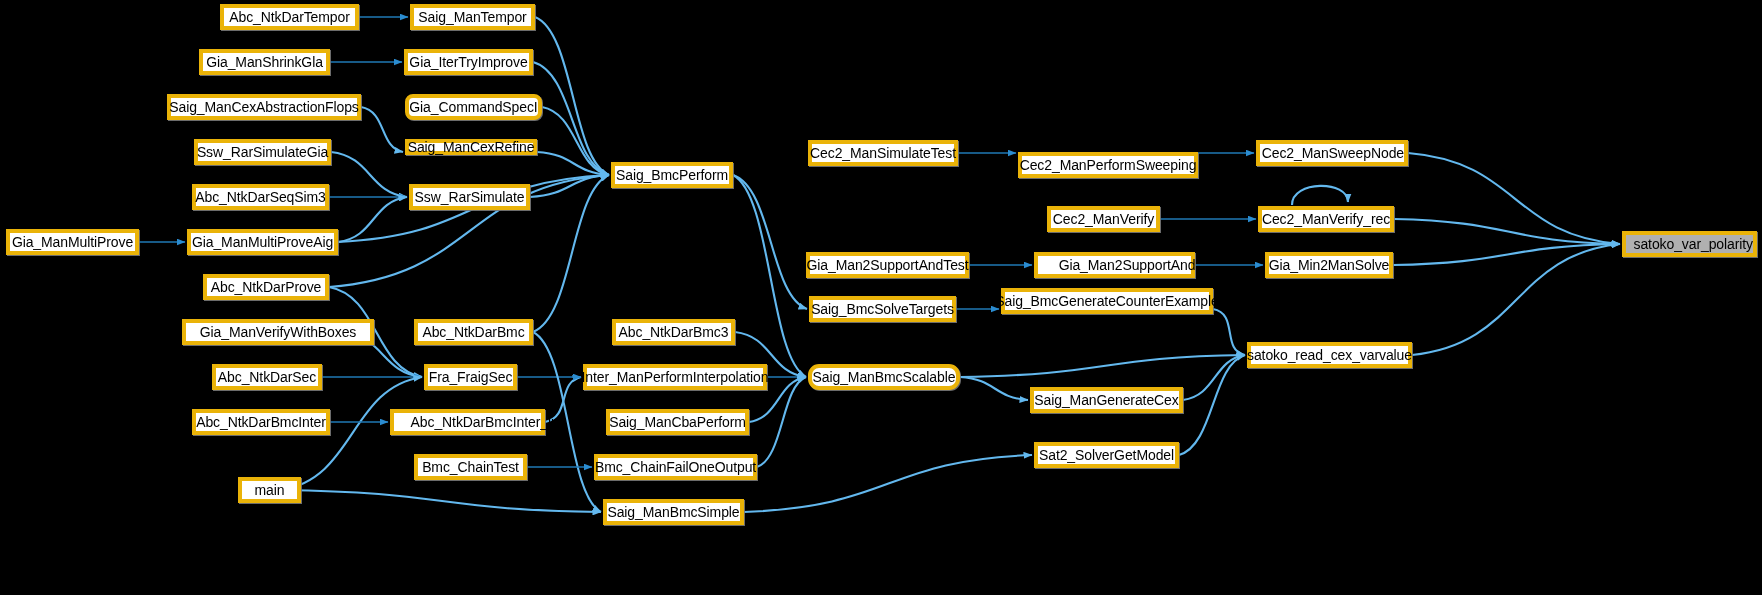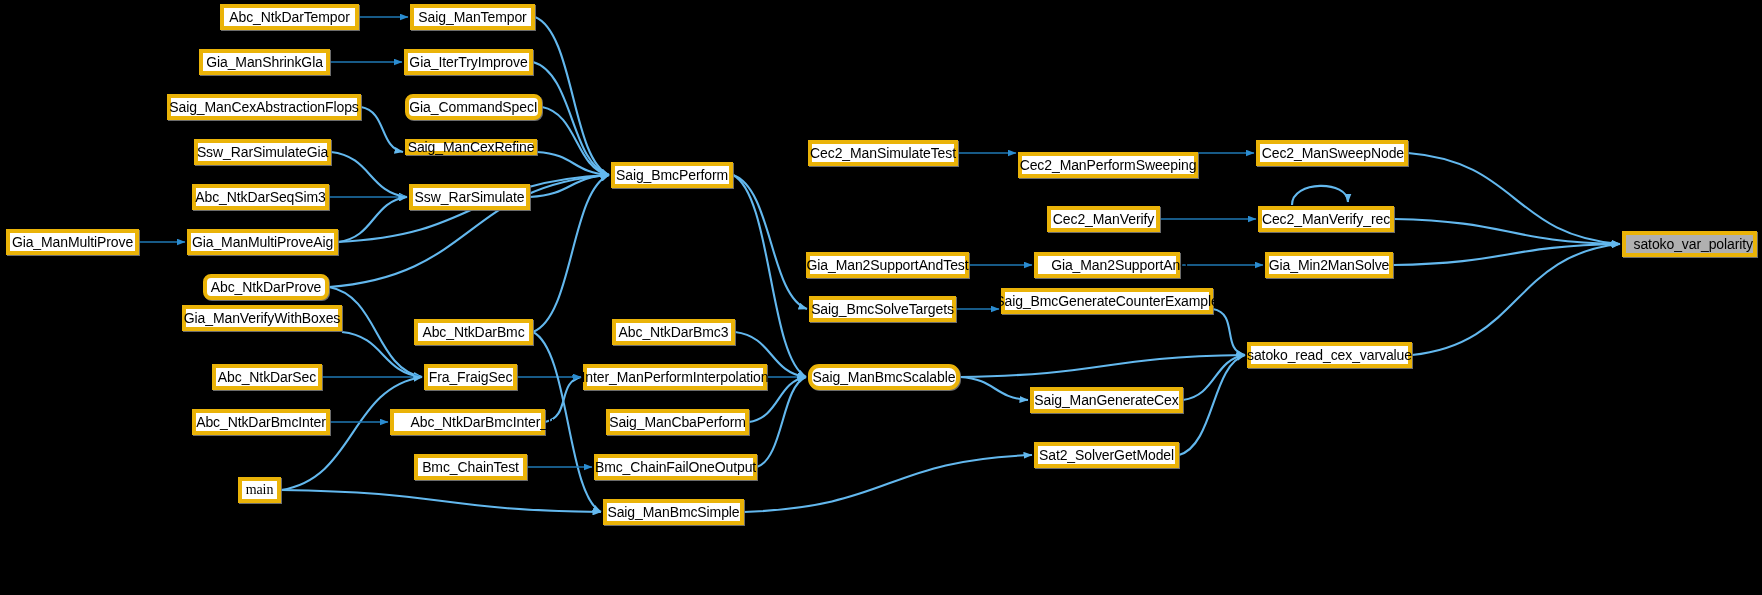--- a/index.html
+++ b/index.html
@@ -140,24 +140,24 @@
       </div>
       <div class="node" style="left: 611px; top: 162px; width: 122px; height: 26px;">
         <span>Saig_BmcPerform</span>
       </div>
       <div class="node" style="left: 6px; top: 229px; width: 133px; height: 26px;">
         <span>Gia_ManMultiProve</span>
       </div>
       <div class="node" style="left: 187px; top: 229px; width: 151px; height: 26px;">
         <span>Gia_ManMultiProveAig</span>
       </div>
-      <div class="node" style="left: 203px; top: 274px; width: 126px; height: 26px; border-radius: 8px;">
+      <div class="node" style="left: 203px; top: 274px; width: 126px; height: 26px;">
         <span>Abc_NtkDarProve</span>
       </div>
-      <div class="node" style="left: 182px; top: 305px; width: 160px; height: 26px;">
+      <div class="node" style="left: 182px; top: 319px; width: 192px; height: 26px;">
         <span>Gia_ManVerifyWithBoxes</span>
       </div>
       <div class="node" style="left: 414px; top: 319px; width: 119px; height: 26px;">
         <span>Abc_NtkDarBmc</span>
       </div>
       <div class="node" style="left: 612px; top: 319px; width: 123px; height: 26px;">
         <span>Abc_NtkDarBmc3</span>
       </div>
       <div class="node" style="left: 212px; top: 364px; width: 110px; height: 26px;">
         <span>Abc_NtkDarSec</span>
@@ -185,21 +185,21 @@
       </div>
       <div class="node" style="left: 414px; top: 454px; width: 113px; height: 26px;">
         <span>Bmc_ChainTest</span>
       </div>
       <div class="node" style="left: 594px; top: 454px; width: 163px; height: 26px;">
         <span>Bmc_ChainFailOneOutput</span>
       </div>
       <div class="node" style="left: 1034px; top: 442px; width: 145px; height: 26px;">
         <span>Sat2_SolverGetModel</span>
       </div>
-      <div class="node" style="left: 238px; top: 477px; width: 43px; height: 26px; font-family: Liberation Serif, serif;">
+      <div class="node" style="left: 238px; top: 477px; width: 63px; height: 26px;">
         <span>main</span>
       </div>
       <div class="node" style="left: 603px; top: 499px; width: 141px; height: 26px;">
         <span>Saig_ManBmcSimple</span>
       </div>
       <div class="node" style="left: 808px; top: 140px; width: 150px; height: 26px;">
         <span>Cec2_ManSimulateTest</span>
       </div>
       <div class="node" style="left: 1018px; top: 144px; width: 180px; height: 26px; margin-top: 8px;">
         <span>Cec2_ManPerformSweeping</span>
@@ -209,21 +209,21 @@
       </div>
       <div class="node" style="left: 1047px; top: 206px; width: 113px; height: 26px;">
         <span>Cec2_ManVerify</span>
       </div>
       <div class="node" style="left: 1258px; top: 206px; width: 136px; height: 26px;">
         <span>Cec2_ManVerify_rec</span>
       </div>
       <div class="node" style="left: 806px; top: 252px; width: 163px; height: 26px;">
         <span>Gia_Man2SupportAndTest</span>
       </div>
-      <div class="node" style="left: 1034px; top: 252px; width: 146px; height: 26px; padding-left: 25px;">
+      <div class="node" style="left: 1034px; top: 252px; width: 161px; height: 26px; padding-left: 25px;">
         <span>Gia_Man2SupportAnd</span>
       </div>
       <div class="node" style="left: 1265px; top: 252px; width: 128px; height: 26px;">
         <span>Gia_Min2ManSolve</span>
       </div>
       <div class="node" style="left: 809px; top: 296px; width: 147px; height: 26px;">
         <span>Saig_BmcSolveTargets</span>
       </div>
       <div class="node" style="left: 1001px; top: 288px; width: 212px; height: 26px;">
         <span>Saig_BmcGenerateCounterExample</span>

